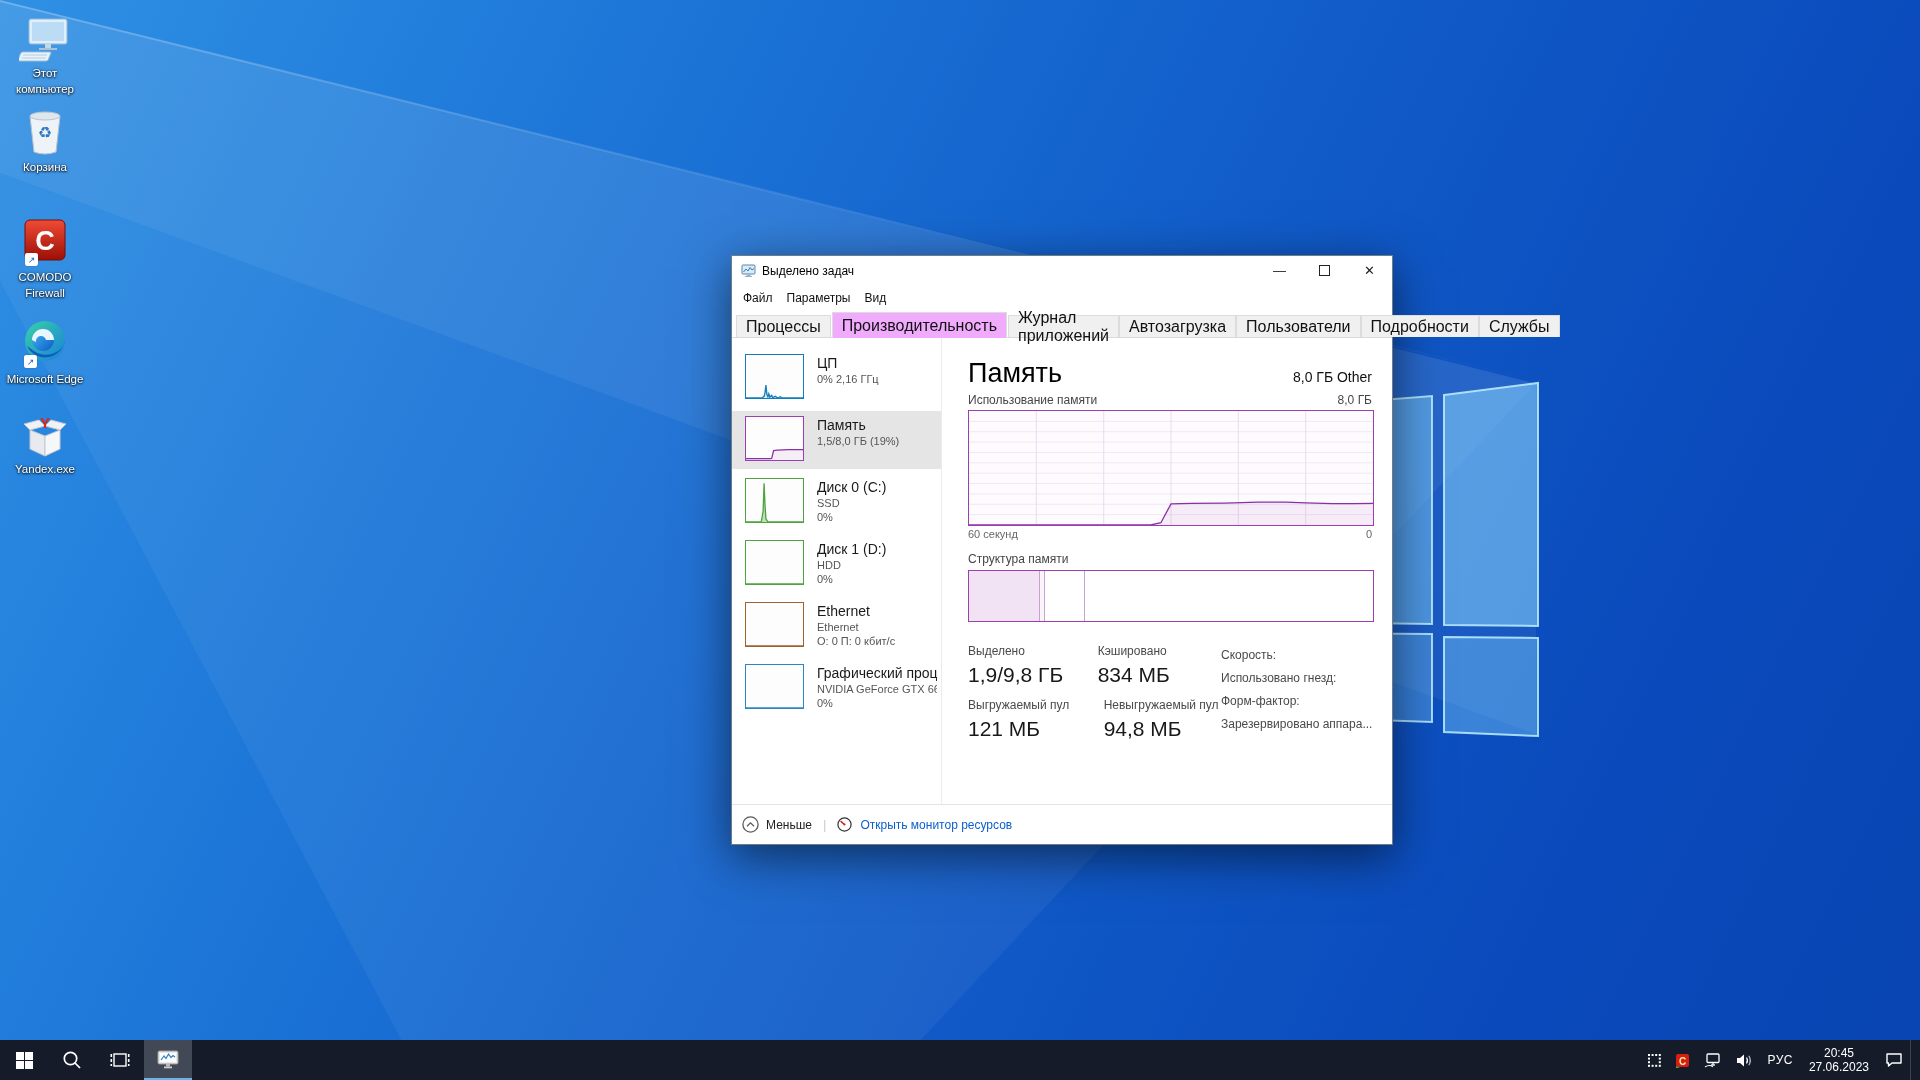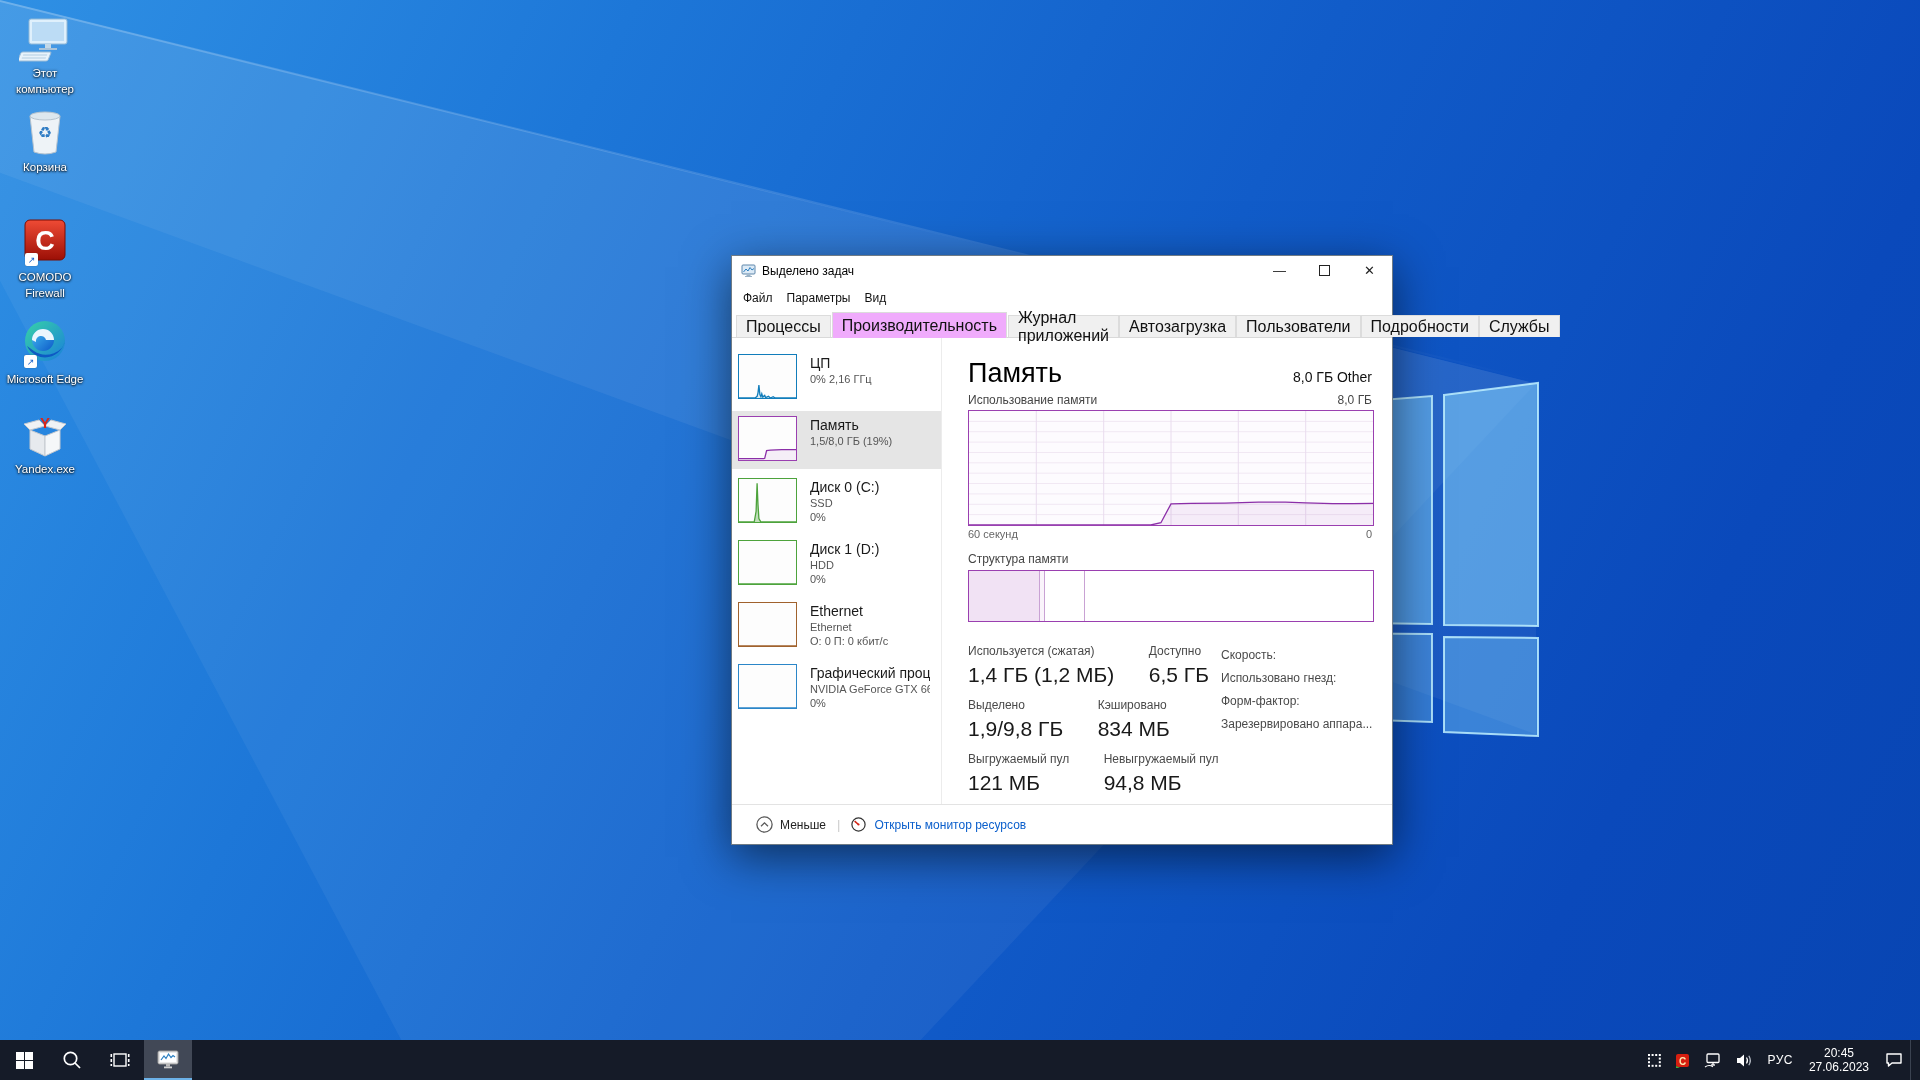--- a/index.html
+++ b/index.html
@@ -34,21 +34,21 @@
   .wbtn .maxbox{width:9px;height:9px;border:1px solid #222;display:block;}
   .menubar{height:25px;display:flex;align-items:center;padding-left:4px;flex:0 0 auto;}
   .menubar .mitem{font-size:12px;color:#111;padding:3px 7px;}
   .tabstrip{display:flex;align-items:flex-end;border-bottom:1px solid #d9d9d9;padding:0 4px;height:27px;flex:0 0 auto;}
   .tab{display:flex;align-items:center;border:1px solid #dcdcdc;border-bottom:none;background:#f0f0f0;
     padding:0 9px;height:21px;font-size:16px;color:#111;}
   .tab.active{background:#f0abfc;height:25px;margin:0 1px -1px 1px;z-index:2;}
 
   .content{flex:1;display:flex;min-height:0;}
   .sidebar{width:210px;flex:0 0 auto;border-right:1px solid #ececec;padding-top:11px;box-sizing:border-box;}
-  .side-item{height:58px;margin-bottom:4px;display:flex;align-items:flex-start;padding:5px 0 0 6px;box-sizing:border-box;}
+  .side-item{height:58px;margin-bottom:4px;display:flex;align-items:flex-start;padding:5px 0 0 13px;box-sizing:border-box;}
   .side-item.selected{background:#e5e5e5;}
   .thumb{border:1px solid #888;background:#fdfdfd;flex:0 0 auto;}
   .side-text{margin-left:13px;overflow:hidden;white-space:nowrap;width:120px;}
   .side-title{font-size:14px;color:#1a1a1a;line-height:18px;}
   .side-sub{font-size:11px;color:#555;line-height:14px;}
 
   .main{flex:1;padding-left:26px;position:relative;min-width:0;}
   .mhead{display:flex;align-items:flex-end;justify-content:space-between;width:404px;margin-top:20px;}
   .mtitle{font-size:27px;font-weight:300;color:#000;line-height:30px;}
   .mcap{font-size:14px;color:#111;padding-bottom:3px;}
@@ -59,21 +59,21 @@
   .compbar{margin-top:4px;width:404px;height:50px;border:1px solid #9a3fb0;display:flex;box-sizing:content-box;}
   .compbar .seg{height:100%;box-sizing:border-box;}
   .stats{margin-top:22px;position:relative;width:420px;}
   .srow{margin-bottom:11px;white-space:nowrap;}
   .stat{display:inline-block;margin-right:30px;vertical-align:top;}
   .slabel{font-size:12px;color:#4a4a4a;margin-bottom:5px;}
   .svalue{font-size:21px;color:#191919;font-weight:400;}
   .hwcol{position:absolute;left:253px;top:0;width:170px;}
   .hwrow{font-size:12px;color:#4a4a4a;line-height:23px;white-space:nowrap;overflow:hidden;}
 
-  .footer{flex:0 0 39px;border-top:1px solid #e3e3e3;display:flex;align-items:center;padding-left:24px;}
+  .footer{flex:0 0 39px;border-top:1px solid #e3e3e3;display:flex;align-items:center;padding-left:10px;}
   .lessbtn{display:flex;align-items:center;}
   .lesslabel{font-size:12px;color:#222;margin-left:7px;}
   .fsep{color:#ccc;margin:0 11px;font-size:13px;}
   .resmon{display:flex;align-items:center;}
   .resmonlabel{font-size:12px;color:#0b5fcc;margin-left:8px;}
 
   
   .taskbar{position:absolute;left:0;bottom:0;width:1920px;height:40px;background:#151b28;display:flex;align-items:stretch;}
   .tslot{width:48px;display:flex;align-items:center;justify-content:center;position:relative;}
   .tslot.active{background:#414856;}
@@ -321,30 +321,20 @@
       <div class="compbar">
           <div class="seg" style="width: 17.5%; background: rgb(241, 226, 244); border-right: 1px solid rgb(201, 162, 212);"></div>
           <div class="seg" style="width: 1.4%; background: rgb(250, 244, 251); border-right: 1px solid rgb(201, 162, 212);"></div>
           <div class="seg" style="width: 9.8%; background: rgb(255, 255, 255); border-right: 1px solid rgb(201, 162, 212);"></div>
           <div class="seg" style="width: 71.3%; background: rgb(255, 255, 255);"></div>
         </div>
 
       <div class="stats">
         <div class="srow">
           <span class="stat">
-            <div class="slabel">Используется (сжатая)</div>
-            <div class="svalue">1,4 ГБ (1,2 МБ)</div>
-          </span>
-          <span class="stat">
-            <div class="slabel">Доступно</div>
-            <div class="svalue">6,5 ГБ</div>
-          </span>
-        </div>
-        <div class="srow">
-          <span class="stat">
             <div class="slabel">Выделено</div>
             <div class="svalue">1,9/9,8 ГБ</div>
           </span>
           <span class="stat">
             <div class="slabel">Кэшировано</div>
             <div class="svalue">834 МБ</div>
           </span>
         </div>
         <div class="srow">
           <span class="stat">

